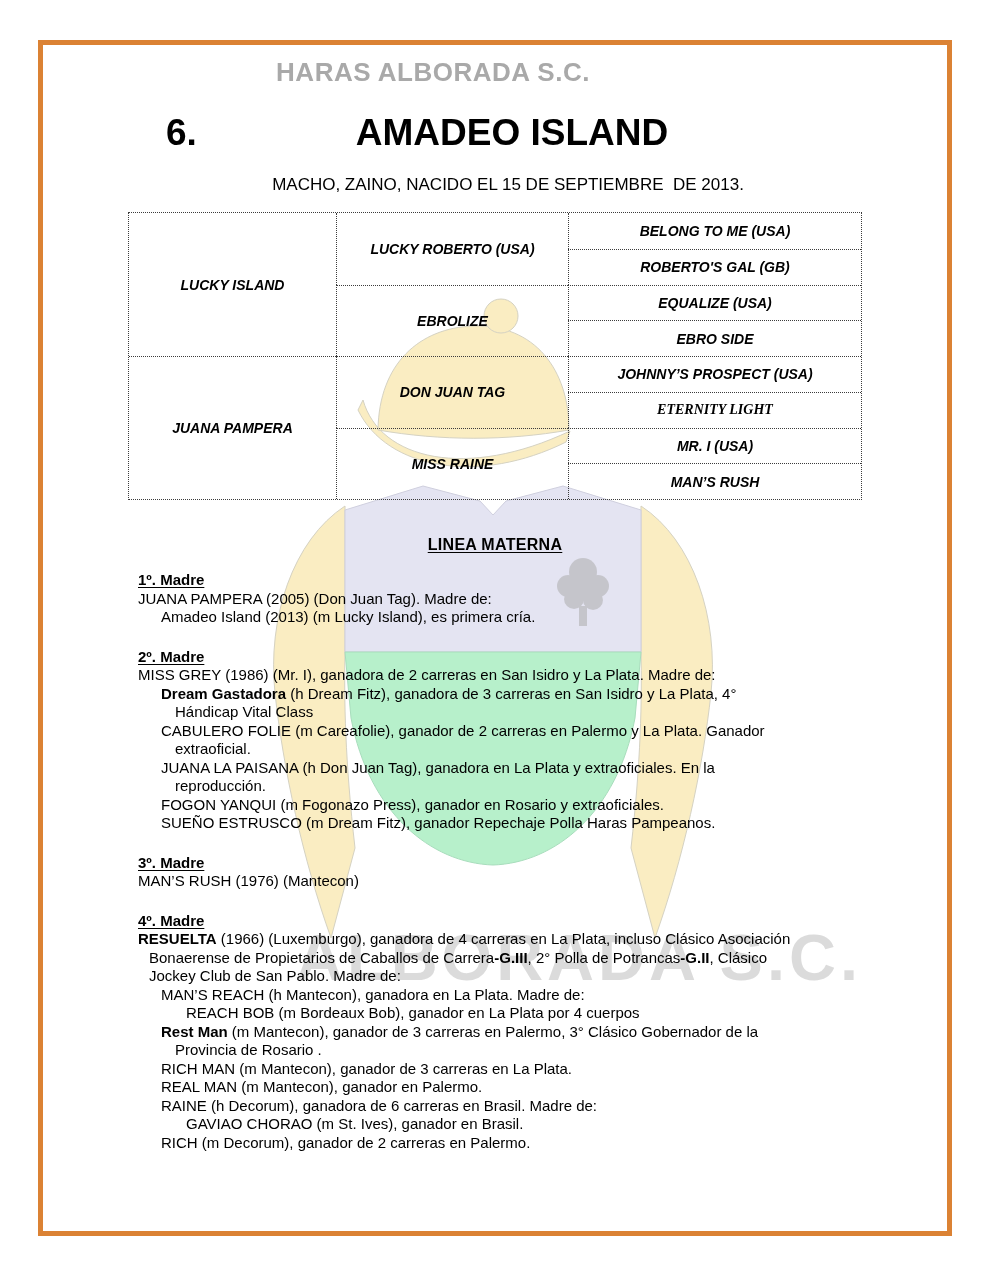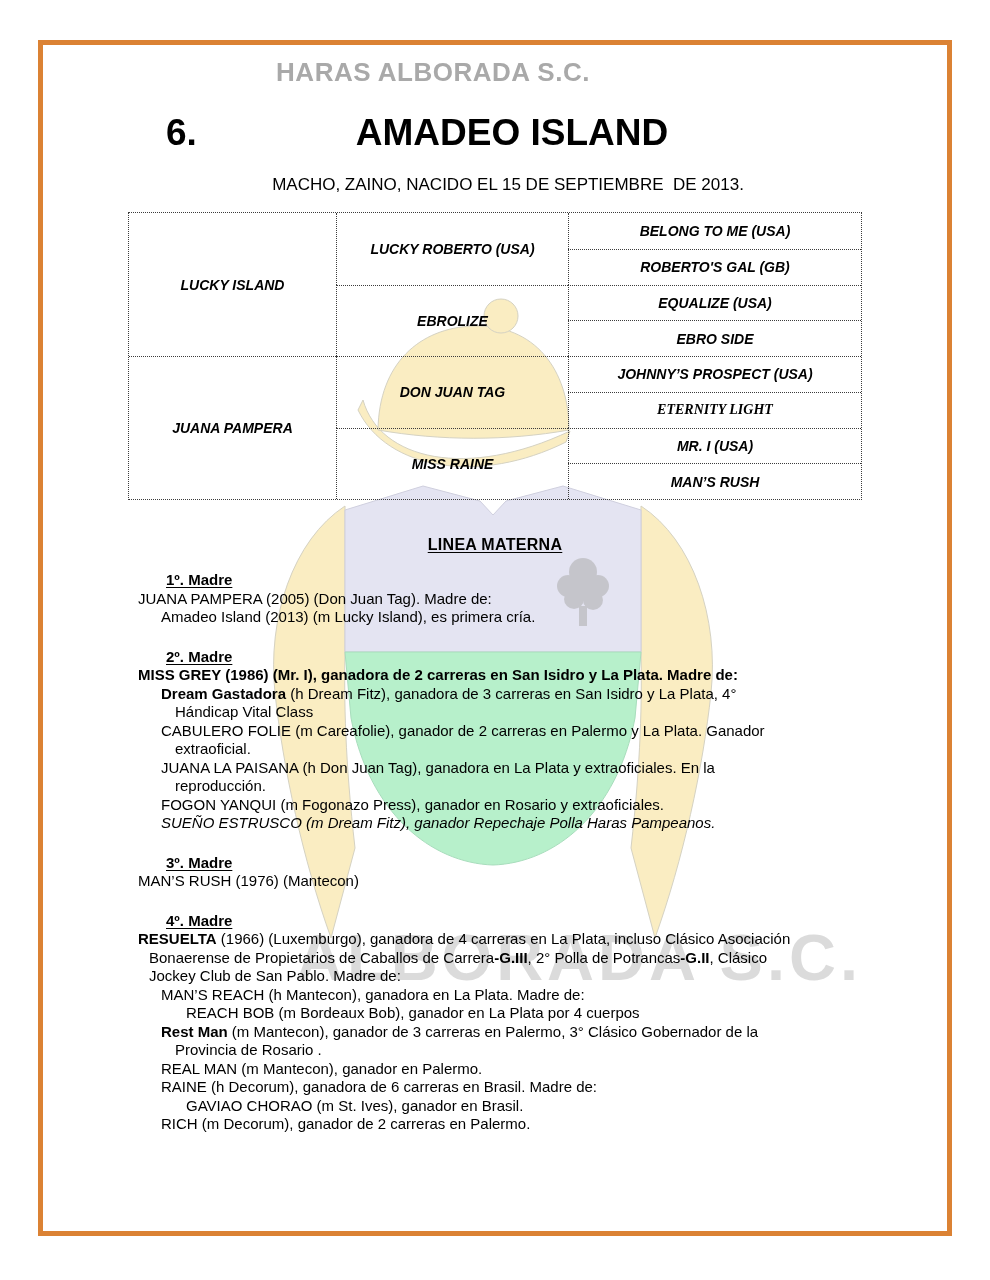--- a/index.html
+++ b/index.html
@@ -30,21 +30,21 @@
             white-space:nowrap;}
   .ped-cell.vl{border-left:1px dotted #3c3c3c;}
   .ped-cell.bt{border-top:1px dotted #3c3c3c;}
   .materna-heading{position:absolute;left:0;top:536px;width:990px;text-align:center;z-index:3;
                    font-size:16px;font-weight:bold;text-decoration:underline;
                    text-underline-offset:2px;letter-spacing:.3px;}
   .materna{position:absolute;left:138px;top:571px;width:730px;z-index:3;
            font-size:15px;line-height:18.5px;}
   .m-sec{margin-top:21px;}
   .m-sec:first-child{margin-top:0;}
-  .m-head{font-weight:bold;text-decoration:underline;text-underline-offset:2px;margin-left:28px;}
+  .m-head{font-weight:bold;text-decoration:underline;text-underline-offset:2px;}
   .m-line{white-space:nowrap;}
   .m-line .b{font-weight:bold;}
 </style>
 </head>
 <body>
 
 <div class="page">
 
   <div class="frame"></div>
 
@@ -100,43 +100,44 @@
 
   <div class="materna-heading">LINEA MATERNA</div>
   <div class="materna" id="materna">
       <div class="m-sec">
         <div class="m-head">1º. Madre</div>
         <div class="m-line" style="padding-left: 0px;"><span>JUANA PAMPERA (2005) (Don Juan Tag). Madre de:</span></div>
         <div class="m-line" style="padding-left: 23px;"><span>Amadeo Island (2013) (m Lucky Island), es primera cría.</span></div>
       </div>
       <div class="m-sec">
         <div class="m-head">2º. Madre</div>
-        <div class="m-line" style="padding-left: 0px; font-weight: bold;"><span>MISS GREY (1986) (Mr. I), ganadora de 2 carreras en San Isidro y La Plata. Madre de:</span></div>
+        <div class="m-line" style="padding-left: 0px;"><span>MISS GREY (1986) (Mr. I), ganadora de 2 carreras en San Isidro y La Plata. Madre de:</span></div>
         <div class="m-line" style="padding-left: 23px;"><span class="b">Dream Gastadora</span><span> (h Dream Fitz), ganadora de 3 carreras en San Isidro y La Plata, 4°</span></div>
         <div class="m-line" style="padding-left: 37px;"><span>Hándicap Vital Class</span></div>
         <div class="m-line" style="padding-left: 23px;"><span>CABULERO FOLIE (m Careafolie), ganador de 2 carreras en Palermo y La Plata. Ganador</span></div>
         <div class="m-line" style="padding-left: 37px;"><span>extraoficial.</span></div>
         <div class="m-line" style="padding-left: 23px;"><span>JUANA LA PAISANA (h Don Juan Tag), ganadora en La Plata y extraoficiales. En la</span></div>
         <div class="m-line" style="padding-left: 37px;"><span>reproducción.</span></div>
         <div class="m-line" style="padding-left: 23px;"><span>FOGON YANQUI (m Fogonazo Press), ganador en Rosario y extraoficiales.</span></div>
-        <div class="m-line" style="padding-left: 23px; font-style: italic;"><span>SUEÑO ESTRUSCO (m Dream Fitz), ganador Repechaje Polla Haras Pampeanos.</span></div>
+        <div class="m-line" style="padding-left: 23px;"><span>SUEÑO ESTRUSCO (m Dream Fitz), ganador Repechaje Polla Haras Pampeanos.</span></div>
       </div>
       <div class="m-sec">
         <div class="m-head">3º. Madre</div>
         <div class="m-line" style="padding-left: 0px;"><span>MAN’S RUSH (1976) (Mantecon)</span></div>
       </div>
       <div class="m-sec">
         <div class="m-head">4º. Madre</div>
         <div class="m-line" style="padding-left: 0px;"><span class="b">RESUELTA</span><span> (1966) (Luxemburgo), ganadora de 4 carreras en La Plata, incluso Clásico Asociación</span></div>
         <div class="m-line" style="padding-left: 11px;"><span>Bonaerense de Propietarios de Caballos de Carrera</span><span class="b">-G.III</span><span>, 2° Polla de Potrancas</span><span class="b">-G.II</span><span>, Clásico</span></div>
         <div class="m-line" style="padding-left: 11px;"><span>Jockey Club de San Pablo. Madre de:</span></div>
         <div class="m-line" style="padding-left: 23px;"><span>MAN’S REACH (h Mantecon), ganadora en La Plata. Madre de:</span></div>
         <div class="m-line" style="padding-left: 48px;"><span>REACH BOB (m Bordeaux Bob), ganador en La Plata por 4 cuerpos</span></div>
         <div class="m-line" style="padding-left: 23px;"><span class="b">Rest Man</span><span> (m Mantecon), ganador de 3 carreras en Palermo, 3° Clásico Gobernador de la</span></div>
         <div class="m-line" style="padding-left: 37px;"><span>Provincia de Rosario .</span></div>
+        <div class="m-line" style="padding-left: 23px;"><span>RICH MAN (m Mantecon), ganador de 3 carreras en La Plata.</span></div>
         <div class="m-line" style="padding-left: 23px;"><span>REAL MAN (m Mantecon), ganador en Palermo.</span></div>
         <div class="m-line" style="padding-left: 23px;"><span>RAINE (h Decorum), ganadora de 6 carreras en Brasil. Madre de:</span></div>
         <div class="m-line" style="padding-left: 48px;"><span>GAVIAO CHORAO (m St. Ives), ganador en Brasil.</span></div>
         <div class="m-line" style="padding-left: 23px;"><span>RICH (m Decorum), ganador de 2 carreras en Palermo.</span></div>
       </div>
     </div>
 
 </div>
 
 </body></html>

